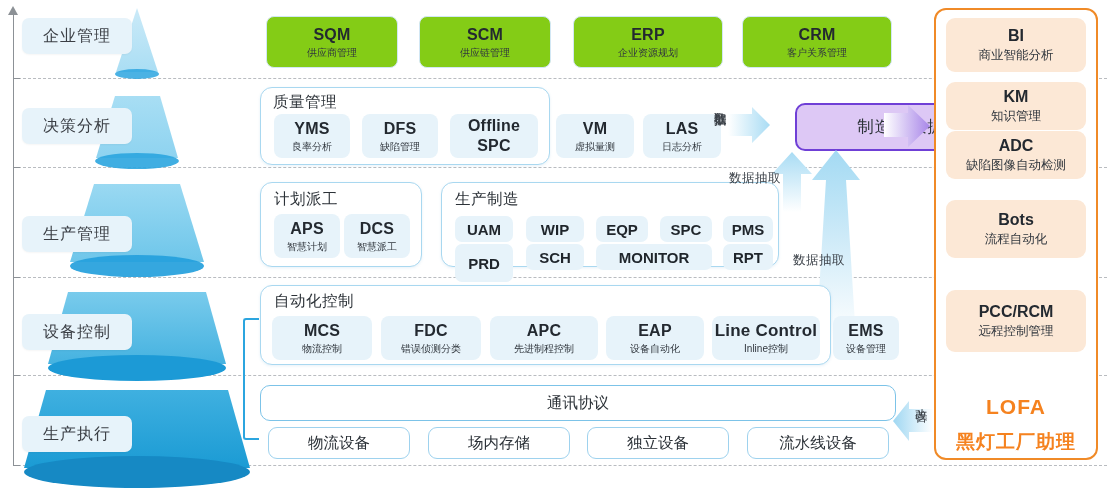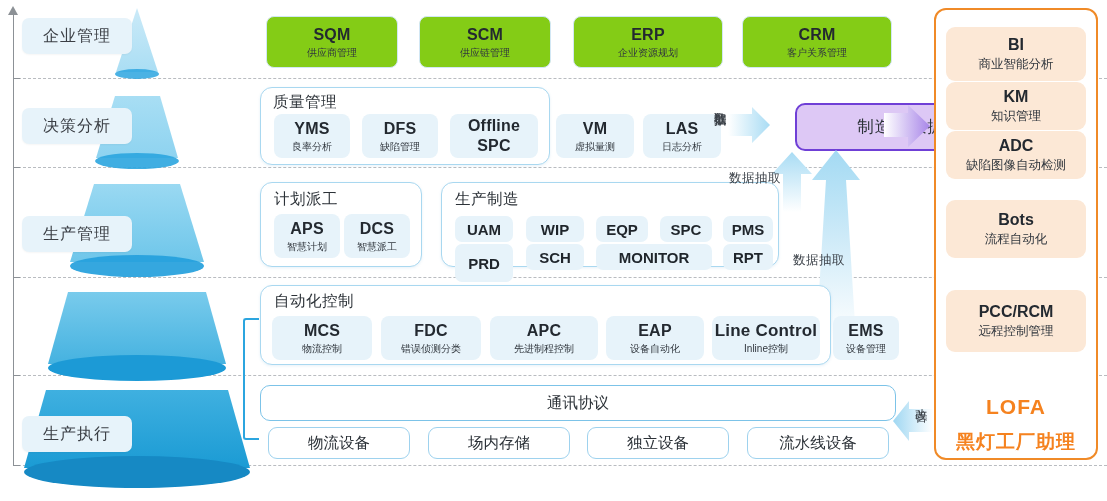--- a/index.html
+++ b/index.html
@@ -201,20 +201,23 @@
 
   <div class="stage-label" style="left:22px;top:18px;width:110px;height:36px;">
     <span>企业管理</span>
   </div>
   <div class="stage-label" style="left:22px;top:108px;width:110px;height:36px;">
     <span>决策分析</span>
   </div>
   <div class="stage-label" style="left:22px;top:216px;width:110px;height:36px;">
     <span>生产管理</span>
   </div>
+  <div class="stage-label" style="left:22px;top:314px;width:110px;height:36px;">
+    <span>设备控制</span>
+  </div>
   <div class="stage-label" style="left:22px;top:416px;width:110px;height:36px;">
     <span>生产执行</span>
   </div>
 
   <div class="bracket" style="left:243px;top:318px;width:14px;height:118px;"></div>
 
   <div class="card top" style="left:266px;top:16px;width:132px;height:52px;">
     <span class="code">SQM</span>
     <span class="sub">供应商管理</span>
   </div>
@@ -369,21 +372,21 @@
         <stop offset="0%" stop-color="#ffffff"></stop>
           <stop offset="100%" stop-color="#9fd7f2"></stop>
       </linearGradient>
     </defs>
     <path d="M40,11 L16,11 L16,3 L0,23 L16,43 L16,34 L40,34 Z" fill="url(#gl)"></path>
   </svg>
   <div class="vlabel" style="left:914px;top:399px;height:40px;">改善</div>
 
   <div class="lofa-panel" style="left:934px;top:8px;width:164px;height:452px;"></div>
 
-  <div class="ocard" style="left:946px;top:18px;width:140px;height:54px;margin-top:9px;">
+  <div class="ocard" style="left:946px;top:18px;width:140px;height:54px;">
     <span class="code">BI</span>
     <span class="sub">商业智能分析</span>
   </div>
   <div class="ocard" style="left:946px;top:82px;width:140px;height:48px;">
     <span class="code">KM</span>
     <span class="sub">知识管理</span>
   </div>
   <div class="ocard" style="left:946px;top:131px;width:140px;height:48px;text-align:center;">
     <span class="code">ADC</span>
     <span class="sub">缺陷图像自动检测</span>

